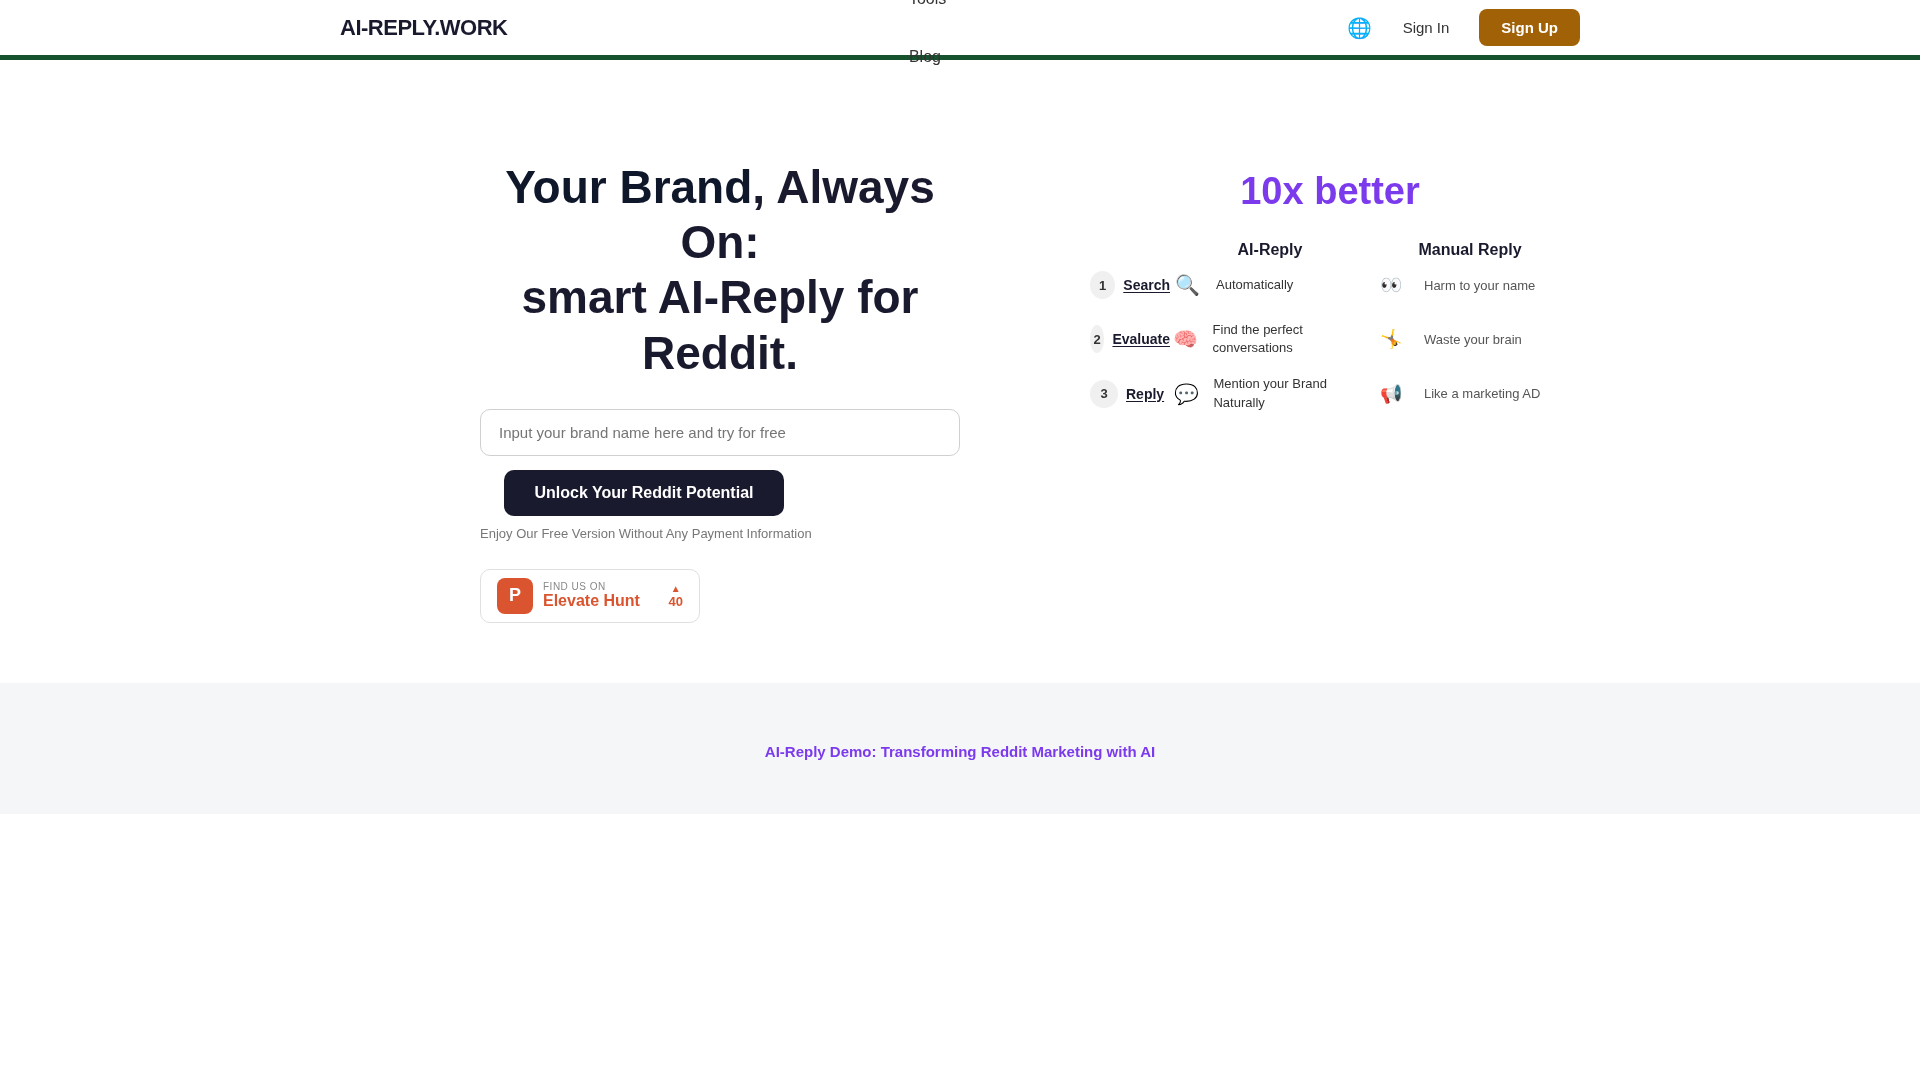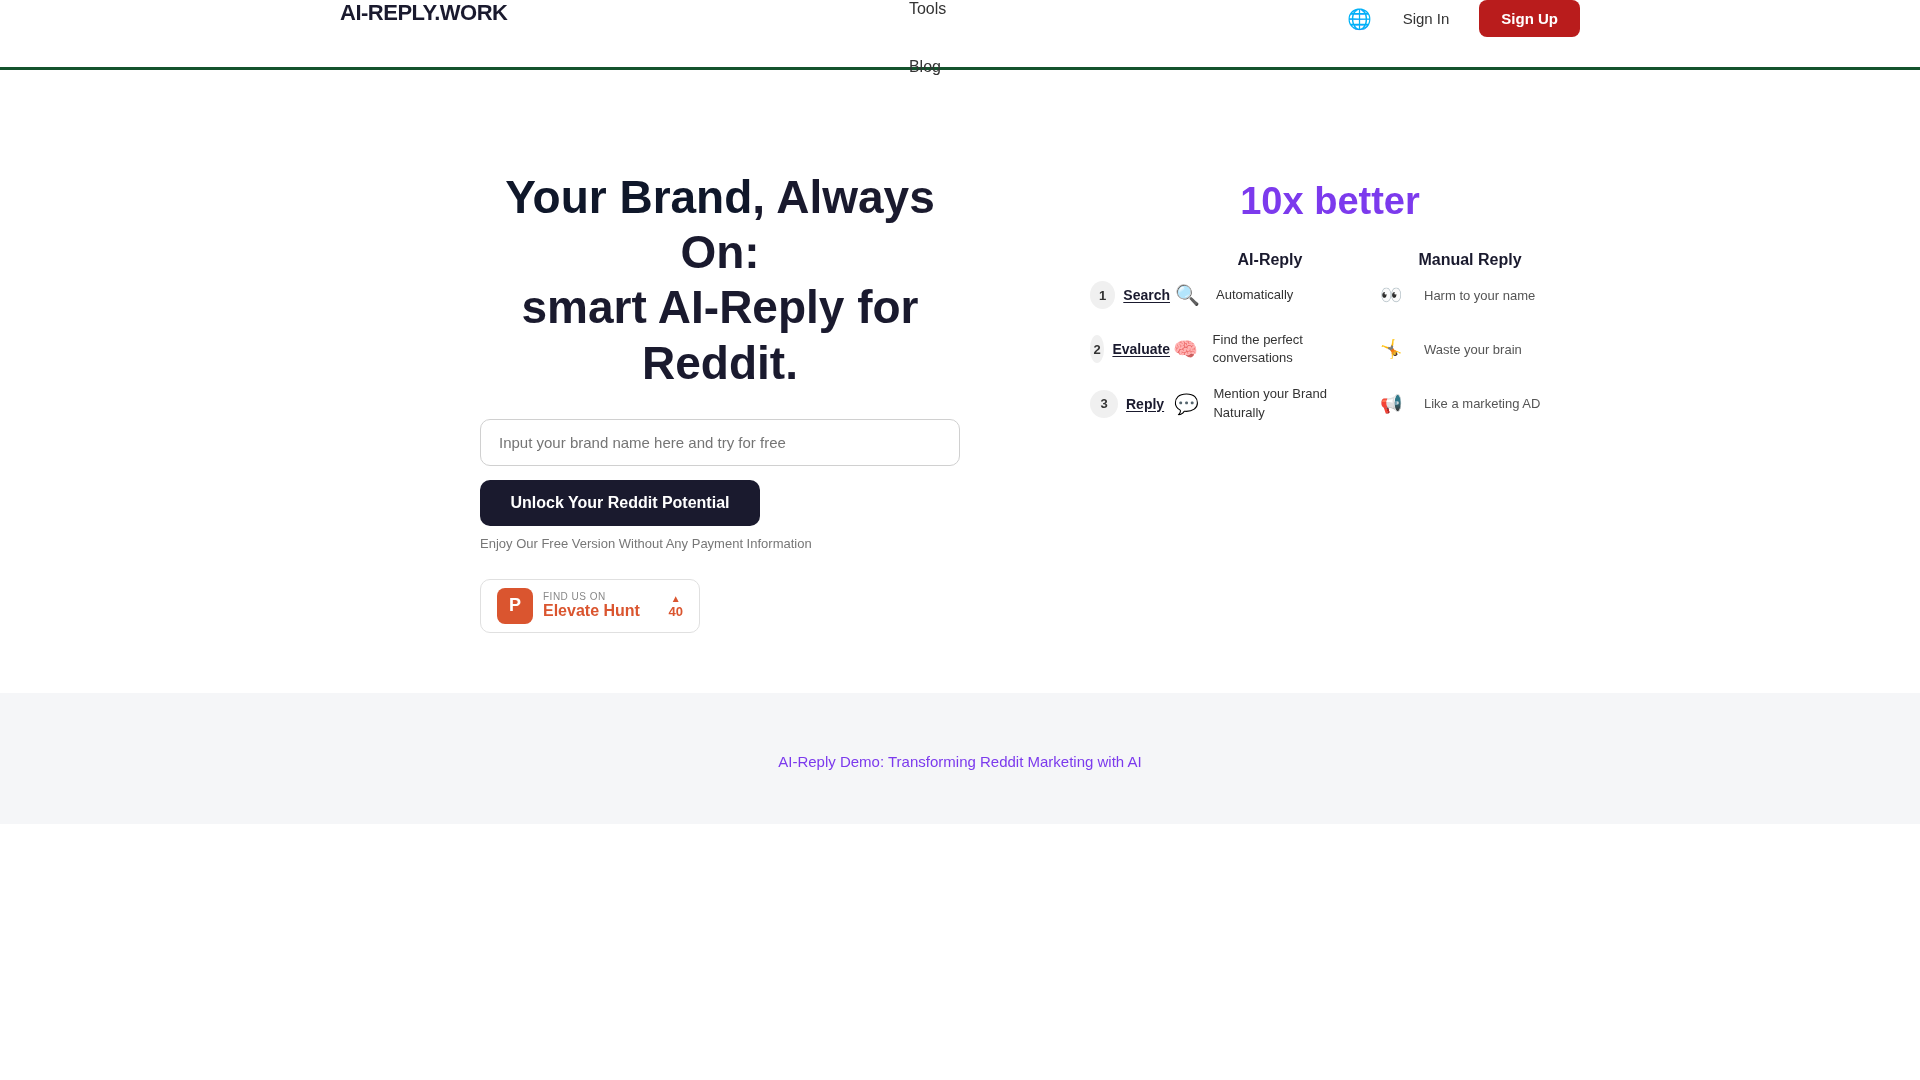--- a/index.html
+++ b/index.html
@@ -1,38 +1,38 @@
 <!DOCTYPE html>
 <html><head>
   <meta charset="utf-8">
   <style>
     * { margin: 0; padding: 0; box-sizing: border-box; }
     body { font-family: -apple-system, BlinkMacSystemFont, 'Segoe UI', sans-serif; background: #fff; color: #1a1a2e; width: 1920px; min-height: 1080px; overflow-x: hidden; }
 
     
     .navbar {
       display: flex;
-      align-items: flex-start;
+      align-items: center;
       justify-content: space-between;
       padding: 0 340px;
-      height: 70px;
-      border-bottom: 3px solid #14532d;
+      height: 60px;
+      border-bottom: 5px solid #14532d;
     }
     .nav-logo {
       font-size: 22px;
       font-weight: 800;
       color: #1a1a2e;
       letter-spacing: -0.5px;
     }
     .nav-center { display: flex; gap: 40px; flex-direction: column; }
     .nav-link { font-size: 16px; color: #333; text-decoration: none; cursor: pointer; }
     .nav-right { display: flex; align-items: center; gap: 20px; }
     .globe-icon { font-size: 20px; color: #555; cursor: pointer; }
     .sign-in-btn { font-size: 15px; color: #333; background: none; border: none; cursor: pointer; padding: 6px 10px; }
-    .sign-up-btn { font-size: 15px; color: #fff; background: #b91c1c; border: none; border-radius: 8px; padding: 10px 22px; cursor: pointer; font-weight: 600; }
+    .sign-up-btn { font-size: 15px; color: #fff; background: #a16207; border: none; border-radius: 8px; padding: 10px 22px; cursor: pointer; font-weight: 600; }
 
     
     .hero-section {
       display: flex;
       align-items: flex-start;
       justify-content: center;
       padding: 100px 200px 60px 340px;
       gap: 120px;
     }
     .hero-left { flex: 0 0 480px; max-width: 480px; }
@@ -65,20 +65,21 @@
       width: 280px;
       background: #1a1a2e;
       color: #fff;
       border: none;
       border-radius: 10px;
       padding: 14px 28px;
       font-size: 16px;
       font-weight: 600;
       cursor: pointer;
       display: block;
+      margin-left: 24px;
     }
     .free-note {
       font-size: 13px;
       color: #777;
       margin-top: 10px;
     }
     .product-hunt-badge {
       display: flex;
       align-items: center;
       border: 1.5px solid #e0e0e0;
@@ -198,21 +199,21 @@
 
     
     .bottom-section {
       background: #f5f6f8;
       padding: 60px 0 40px;
       text-align: center;
     }
     .bottom-subtitle {
       font-size: 15px;
       color: #7c3aed;
-      font-weight: 400;
+      font-weight: 700;
       margin-bottom: 14px;
     }
     .bottom-title {
       font-size: 40px;
       font-weight: 800;
       color: #1a1a2e;
     }
   </style>
 </head>
 <body>

